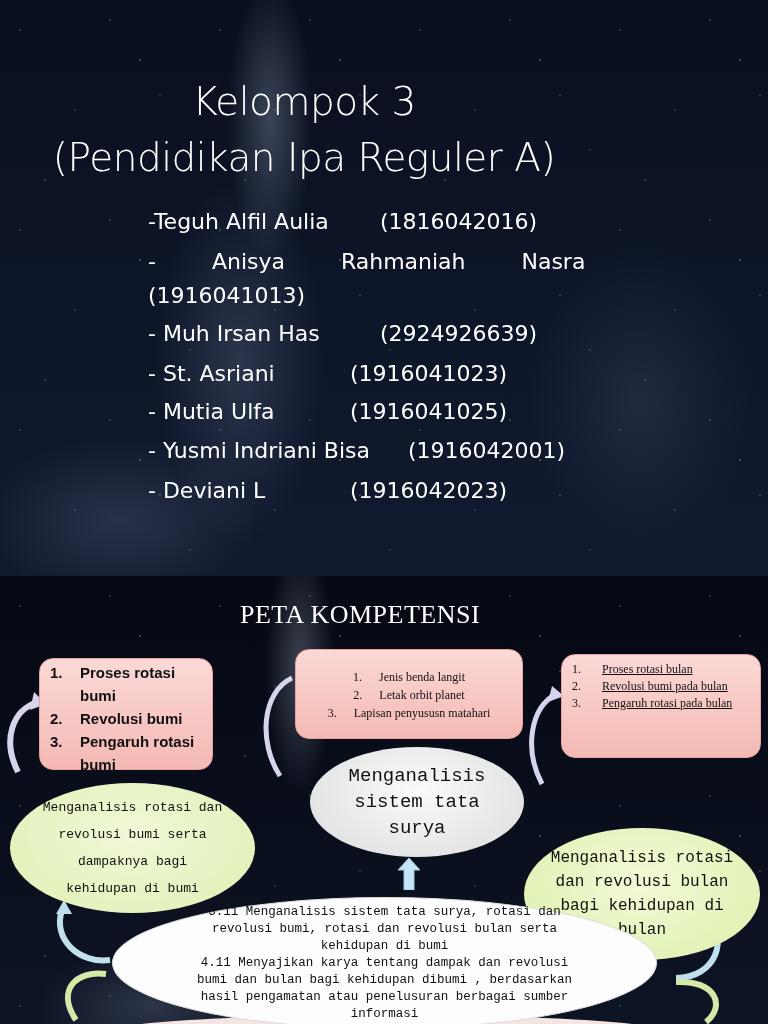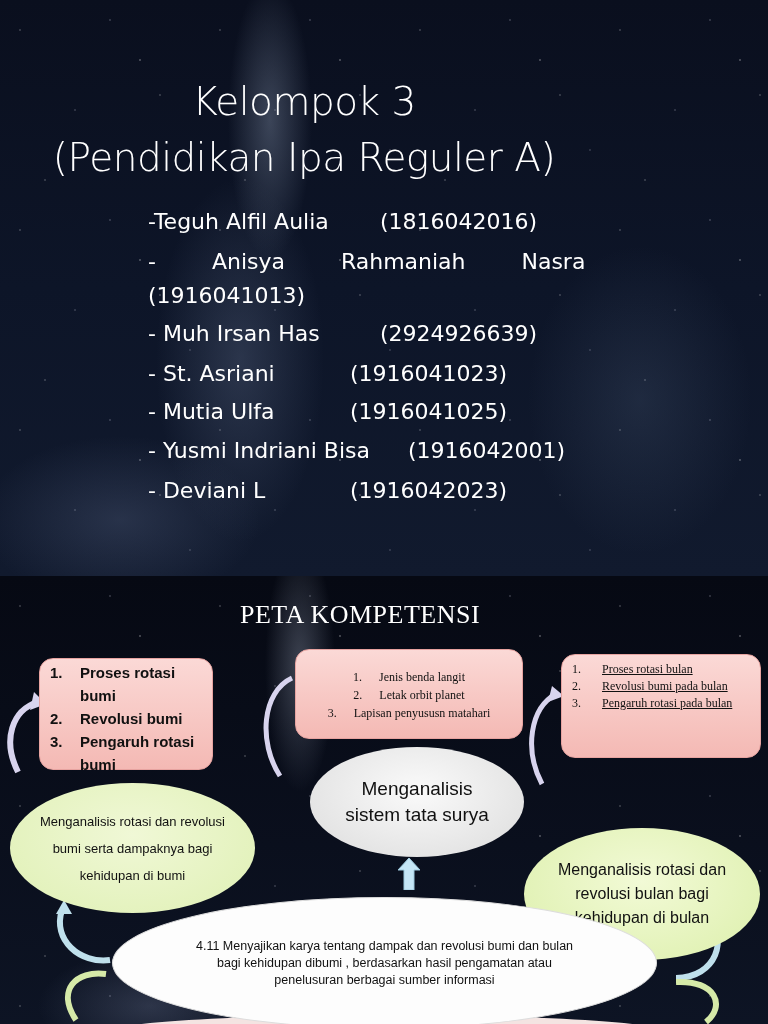--- a/index.html
+++ b/index.html
@@ -40,21 +40,21 @@
   .pinkbox li { display:flex; }
   .pinkbox .num { flex:0 0 auto; }
   .box-left { left:39px; top:658px; width:174px; height:112px; padding:2px 6px 0 10px; font-family:"Liberation Sans", sans-serif; font-weight:bold; font-size:15px; line-height:23px; }
   .box-left .num { width:30px; }
   .box-mid { left:295px; top:649px; width:228px; height:90px; padding:18px 8px 0 8px; font-size:12px; line-height:18px; text-align:center; }
   .box-mid li { justify-content:center; }
   .box-mid .num { width:26px; text-align:left; }
   .box-right { left:561px; top:654px; width:200px; height:104px; padding:6px 14px 0 10px; font-size:12px; line-height:17px; }
   .box-right .num { width:30px; }
   .box-right .txt { flex:1; text-align:justify; text-align-last:left;text-decoration:underline; }
-  .ellipse { position:absolute; border-radius:50%; display:flex; align-items:center; justify-content:center; text-align:center; font-family:Liberation Sans, sans-serif; color:#111; box-sizing:border-box; }
+  .ellipse { position:absolute; border-radius:50%; display:flex; align-items:center; justify-content:center; text-align:center; font-family:Liberation Mono, monospace; color:#111; box-sizing:border-box; }
   .ell-left { left:10px; top:783px; width:245px; height:130px; background:radial-gradient(ellipse at 50% 40%, #f0f8d6, #dff0b4); font-size:13px; line-height:27px; padding:0 30px; }
   .ell-mid { left:310px; top:747px; width:214px; height:110px; background:radial-gradient(ellipse at 50% 40%, #fafafa, #dcdcdc); font-size:19px; line-height:26px; padding:0 30px; }
   .ell-right { left:524px; top:828px; width:236px; height:132px; background:radial-gradient(ellipse at 50% 40%, #f2fad6, #dcefab); font-size:16px; line-height:24px; padding:0 24px; }
   .ell-bottom { left:112px; top:897px; width:545px; height:132px; background:#fdfdfd; font-size:12.5px; line-height:17px; padding:0 70px; border:1px solid #ddd; }
   .ell-bottom-under { position:absolute; left:92px; top:1015px; width:590px; height:40px; border-radius:50%; background:#f4e4e2; }
   .up-arrow { position:absolute; left:398px; top:858px; width:22px; height:32px; }
   .curve { position:absolute; }
 </style>
 </head>
 <body>
@@ -188,15 +188,16 @@
   <span>Menganalisis rotasi dan revolusi bulan bagi kehidupan di bulan</span>
 </div>
 
 <svg class="up-arrow" viewBox="0 0 22 32">
   <polygon points="11,0 22,12 16,12 16,32 6,32 6,12 0,12" fill="#c5e6f6" stroke="#9cc8dc" stroke-width="1"></polygon>
 </svg>
 
 <div class="ell-bottom-under"></div>
 <div class="ellipse ell-bottom">
   <div>
+    <div>3.11 Menganalisis sistem tata surya, rotasi dan revolusi bumi, rotasi dan revolusi bulan serta kehidupan di bumi</div>
     <div>4.11 Menyajikan karya tentang dampak dan revolusi bumi dan bulan bagi kehidupan dibumi , berdasarkan hasil pengamatan atau penelusuran berbagai sumber informasi</div>
   </div>
 </div>
 
 </body></html>

